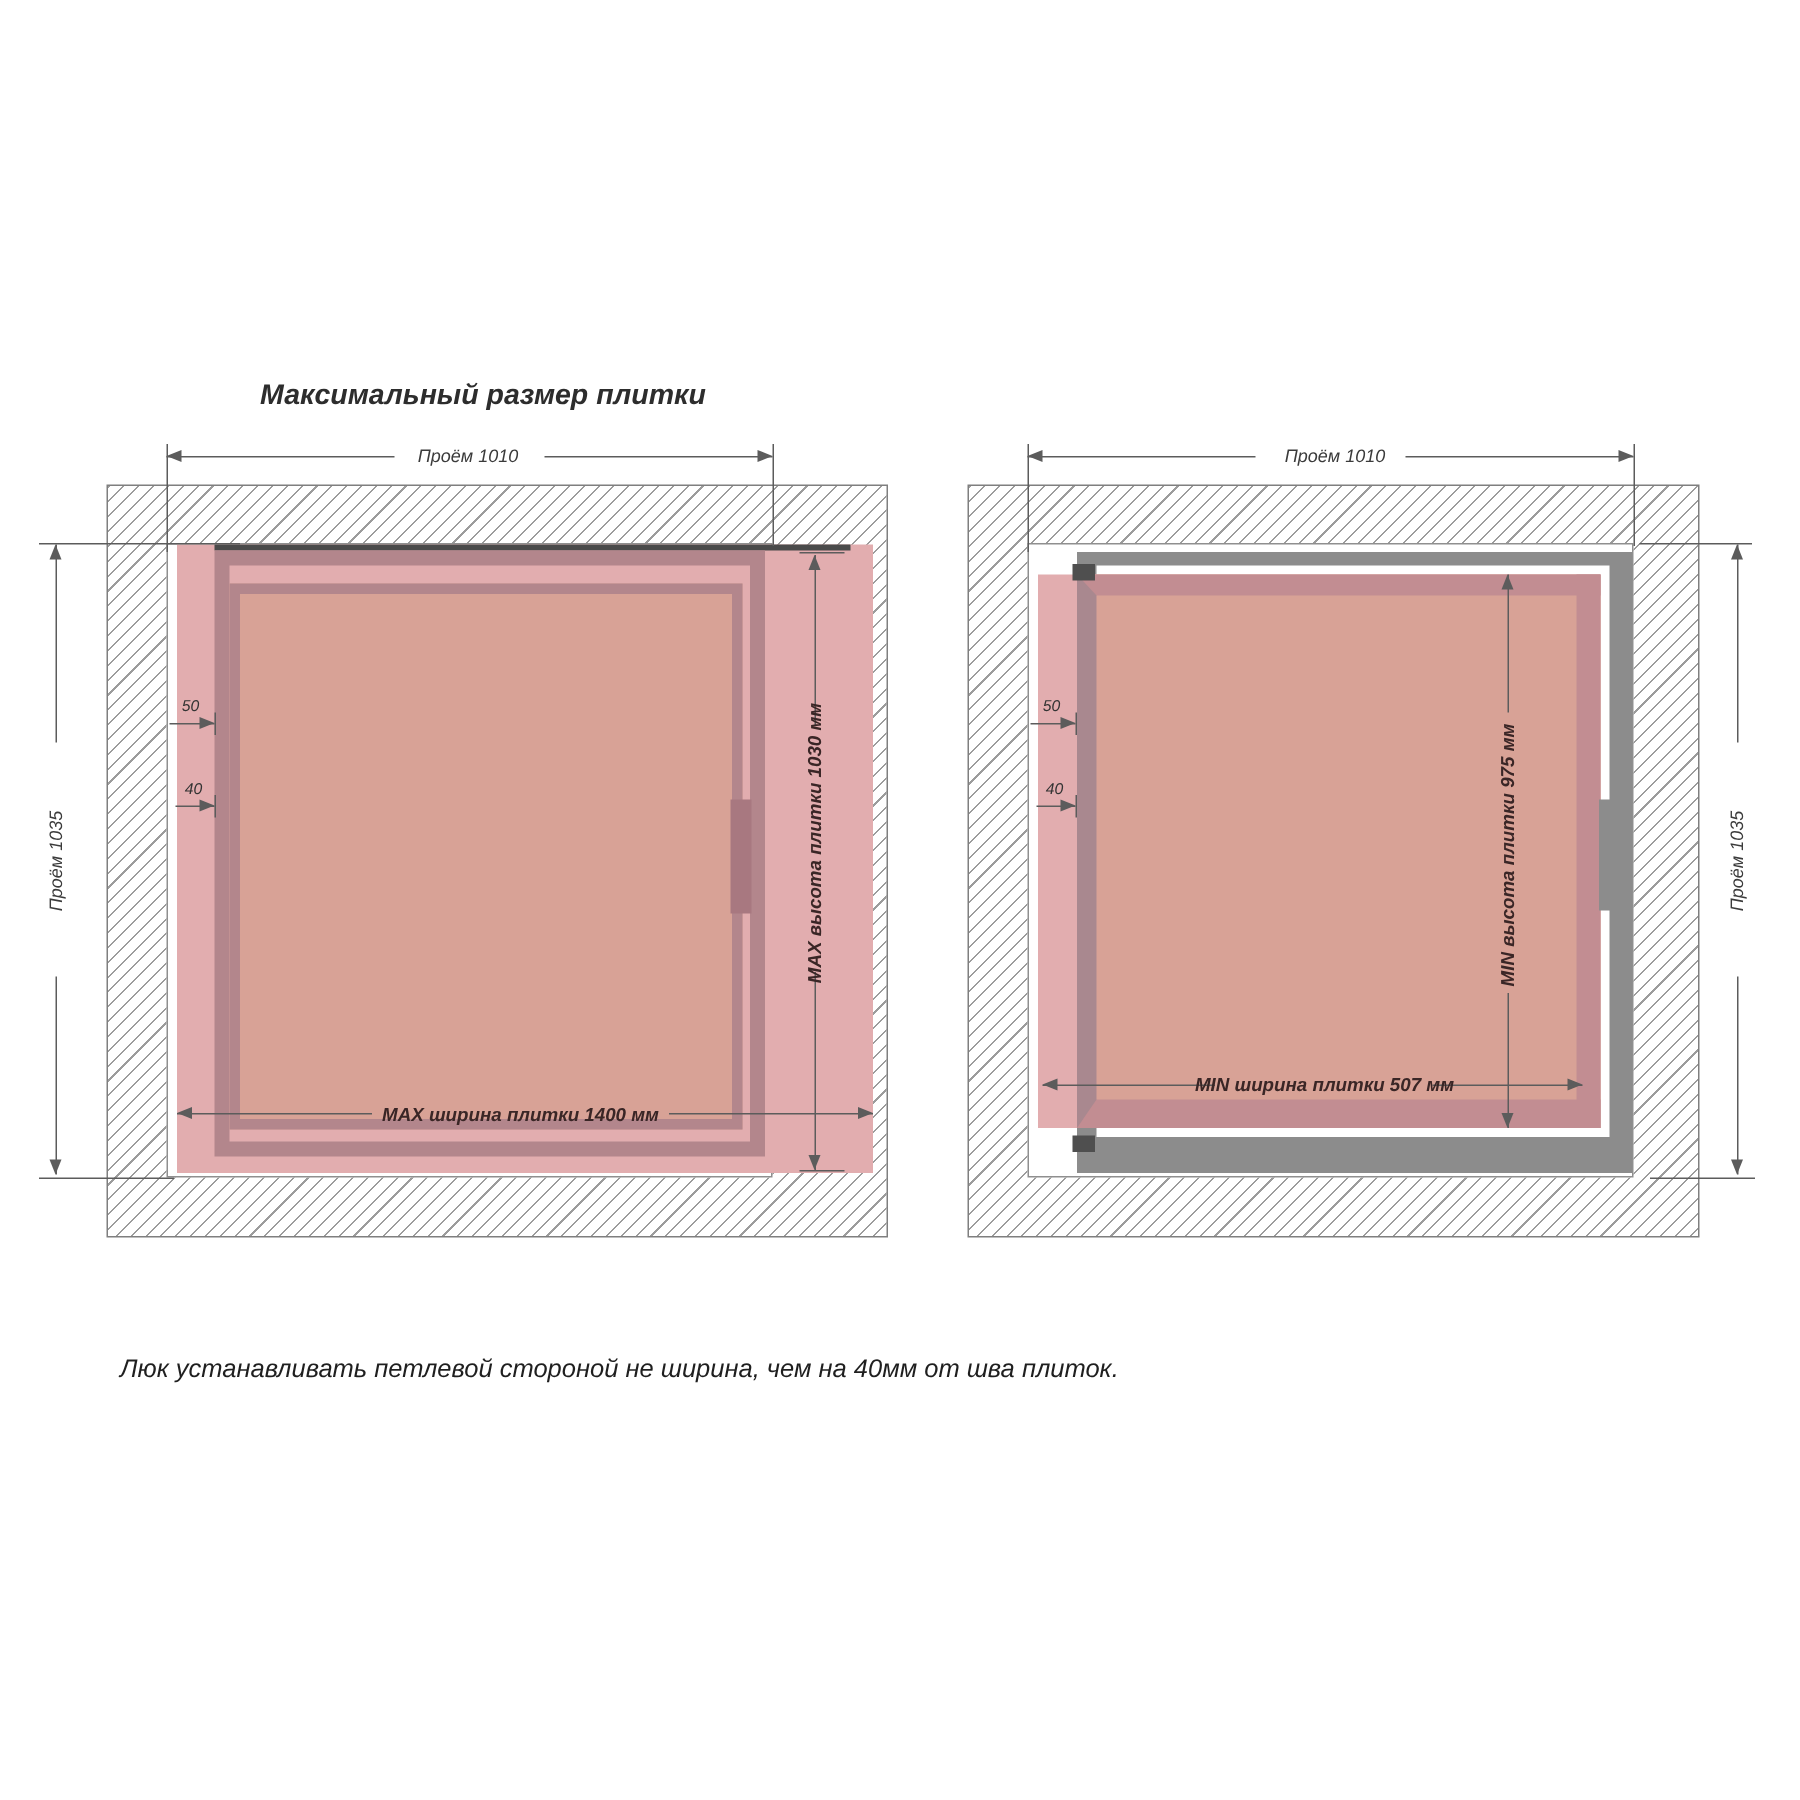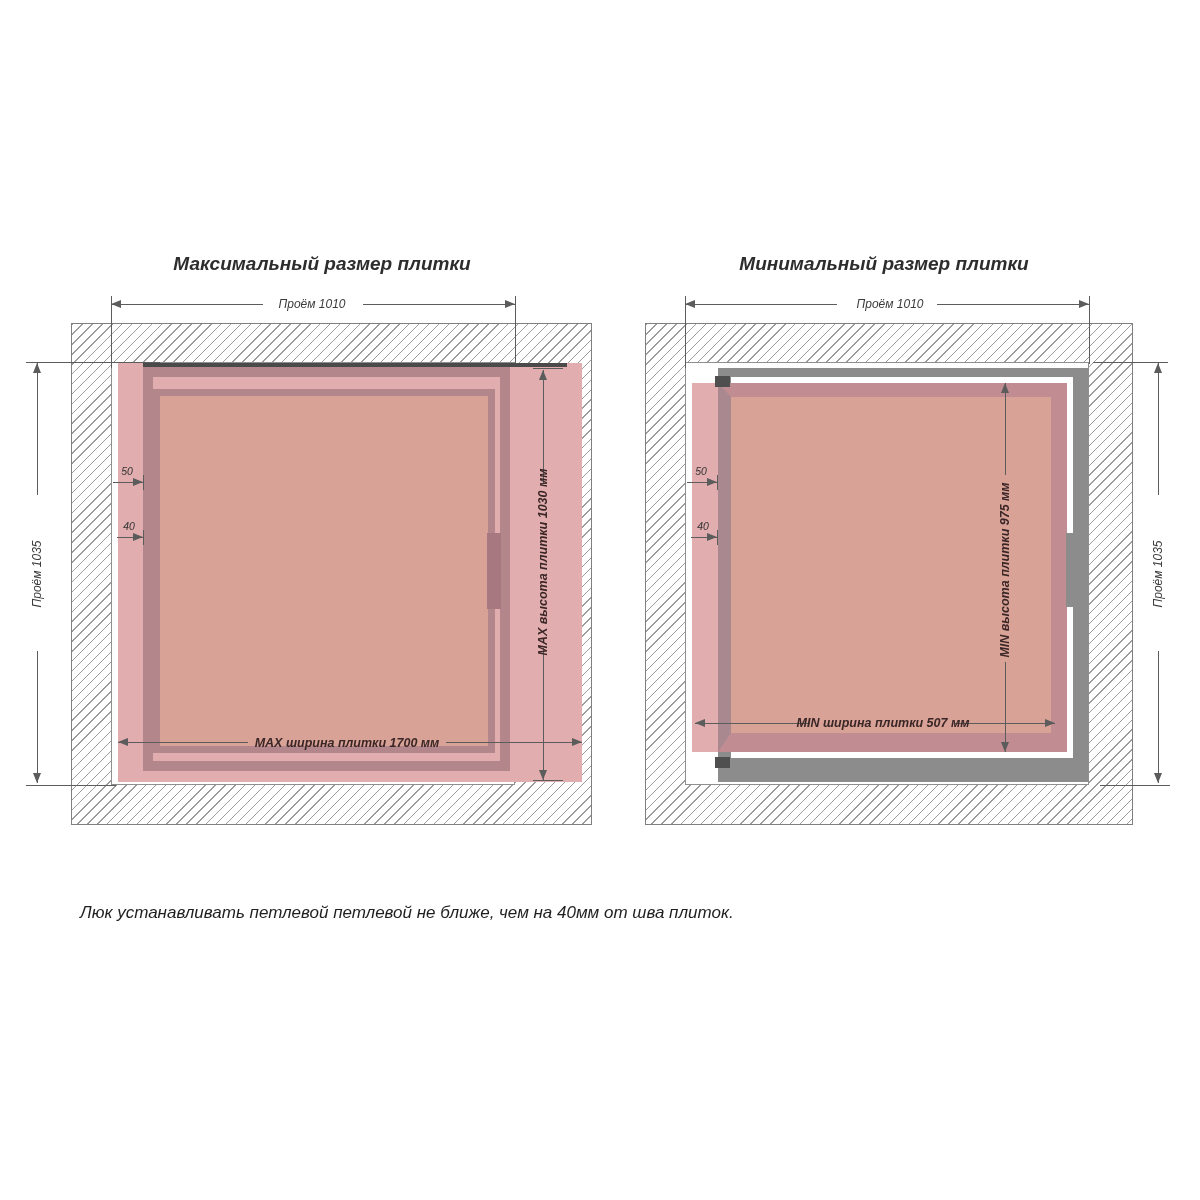--- a/index.html
+++ b/index.html
@@ -84,31 +84,30 @@
 
   <div class="dl" style="left:117px;top:537px;width:26px;height:1px;"></div>
   <div class="tick" style="left:143px;top:530px;height:15px;"></div>
   <div class="arr arr-r" style="left:133px;top:533px;"></div>
   <div class="smlab" style="left:129px;top:526px;">40</div>
 
   <div class="dl" style="left:118px;top:742px;width:130px;height:1px;"></div>
   <div class="dl" style="left:446px;top:742px;width:136px;height:1px;"></div>
   <div class="arr arr-l" style="left:118px;top:738px;"></div>
   <div class="arr arr-r" style="left:572px;top:738px;"></div>
-  <div class="mmlab" style="left:347px;top:743px;">MAX ширина плитки 1700 мм</div>
+  <div class="mmlab" style="left:347px;top:743px;">MAX ширина плитки 1400 мм</div>
 
   <div class="dl" style="left:533px;top:368px;width:30px;height:1px;"></div>
   <div class="dl" style="left:533px;top:780px;width:30px;height:1px;"></div>
   <div class="dl" style="left:543px;top:370px;width:1px;height:114px;"></div>
   <div class="dl" style="left:543px;top:648px;width:1px;height:132px;"></div>
   <div class="arr arr-u" style="left:539px;top:370px;"></div>
   <div class="arr arr-d" style="left:539px;top:770px;"></div>
   <div class="mmlab-v" style="left:543px;top:562px;">MAX высота плитки 1030 мм</div>
 
-  <div class="title" style="left:884px;top:253px;">Минимальный размер плитки</div>
 
   <div class="hatch" style="left:645px;top:323px;width:488px;height:502px;"></div>
   <div class="opening" style="left:685px;top:362px;width:404px;height:423px;"></div>
   <div class="metalFrame" style="left:718px;top:368px;width:370px;height:414px;"></div>
   <div class="tile" style="left:692px;top:383px;width:375px;height:369px;"></div>
   <div class="doorMin" style="left:718px;top:383px;width:349px;height:369px;"></div>
   <div class="hinge" style="left:715px;top:376px;width:15px;height:11px;"></div>
   <div class="hinge" style="left:715px;top:757px;width:15px;height:11px;"></div>
   <div class="latchR" style="left:1066px;top:533px;width:12px;height:74px;"></div>
 
@@ -143,15 +142,15 @@
   <div class="arr arr-l" style="left:695px;top:719px;"></div>
   <div class="arr arr-r" style="left:1045px;top:719px;"></div>
   <div class="mmlab" style="left:883px;top:723px;">MIN ширина плитки 507 мм</div>
 
   <div class="dl" style="left:1005px;top:383px;width:1px;height:92px;"></div>
   <div class="dl" style="left:1005px;top:662px;width:1px;height:90px;"></div>
   <div class="arr arr-u" style="left:1001px;top:383px;"></div>
   <div class="arr arr-d" style="left:1001px;top:742px;"></div>
   <div class="mmlab-v" style="left:1005px;top:570px;">MIN высота плитки 975 мм</div>
 
-  <div class="note" style="left:80px;top:903px;">Люк устанавливать петлевой петлевой не ближе, чем на 40мм от шва плиток.</div>
+  <div class="note" style="left:80px;top:903px;">Люк устанавливать петлевой стороной не ширина, чем на 40мм от шва плиток.</div>
 
 </div>
 
 </body></html>

